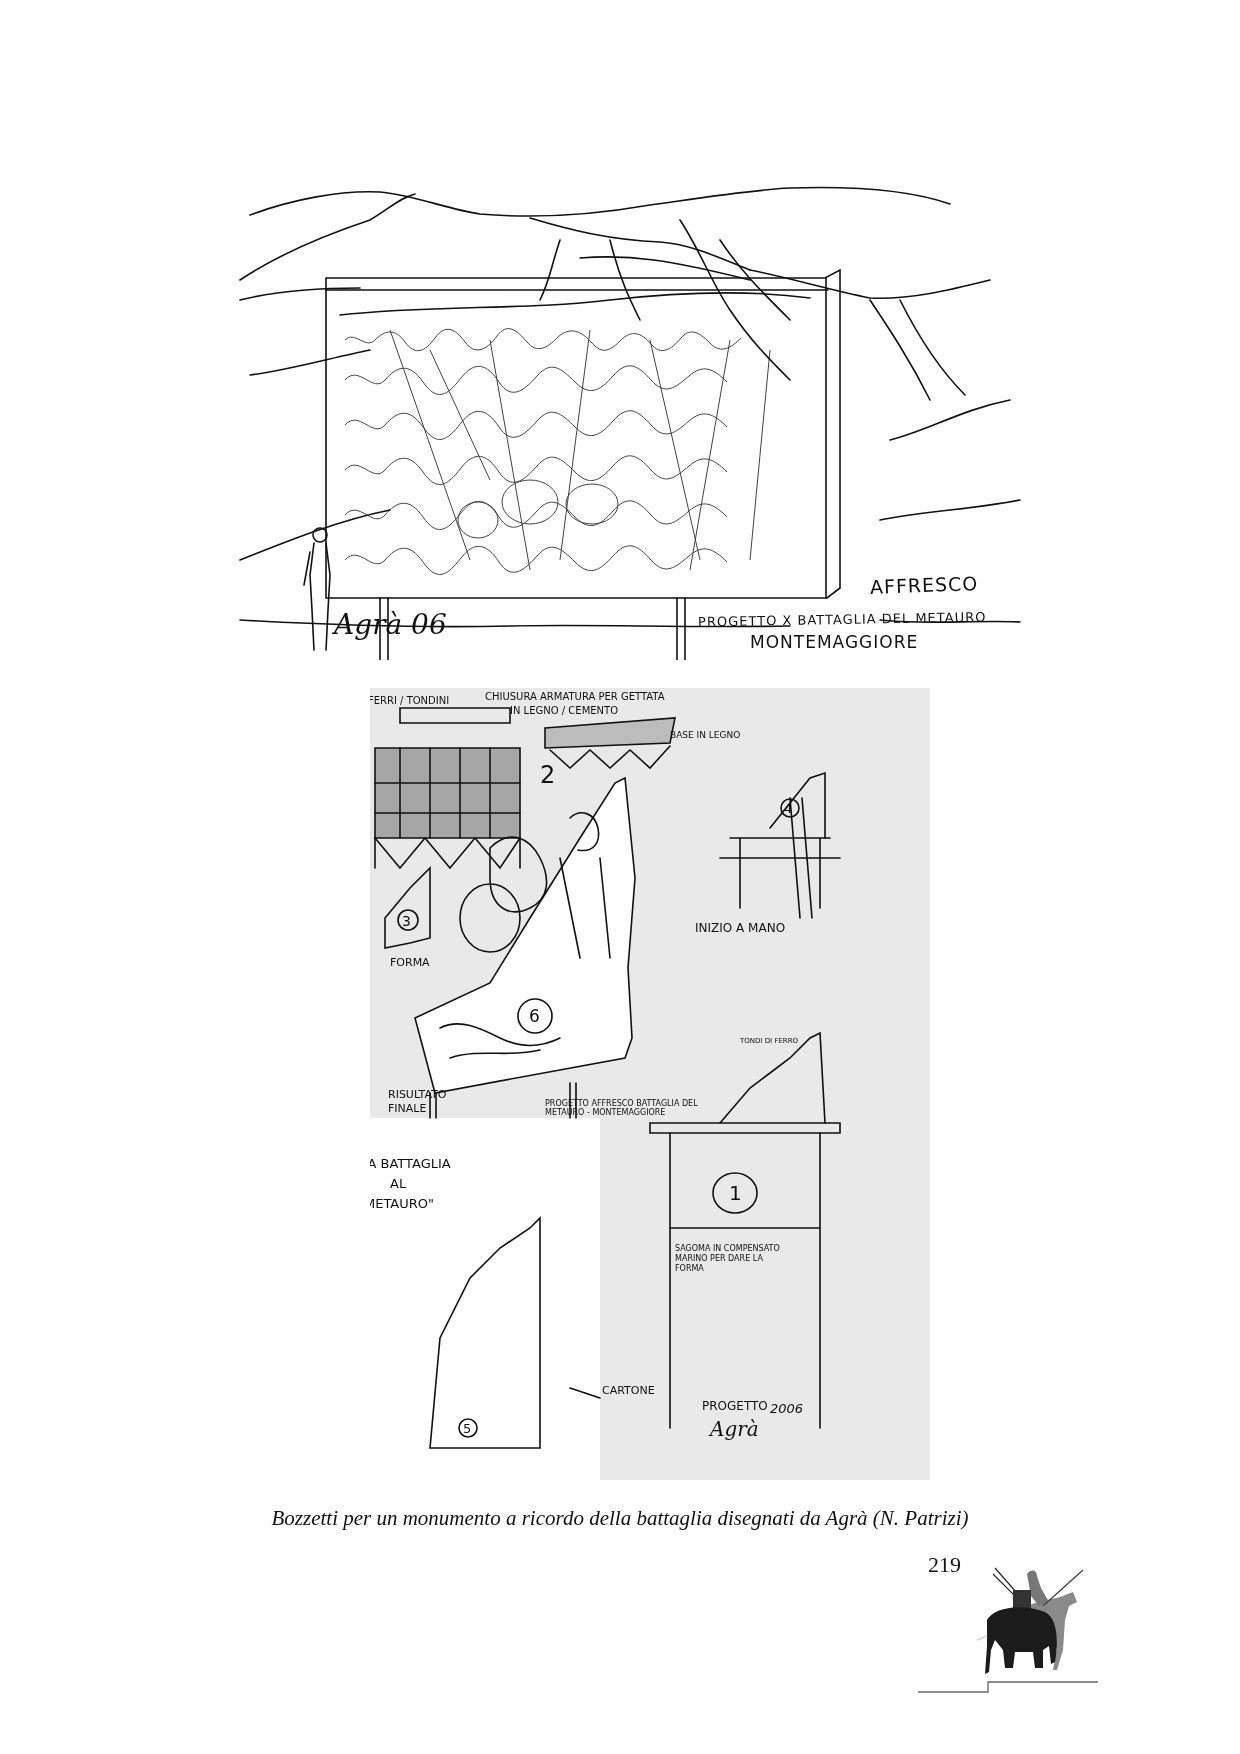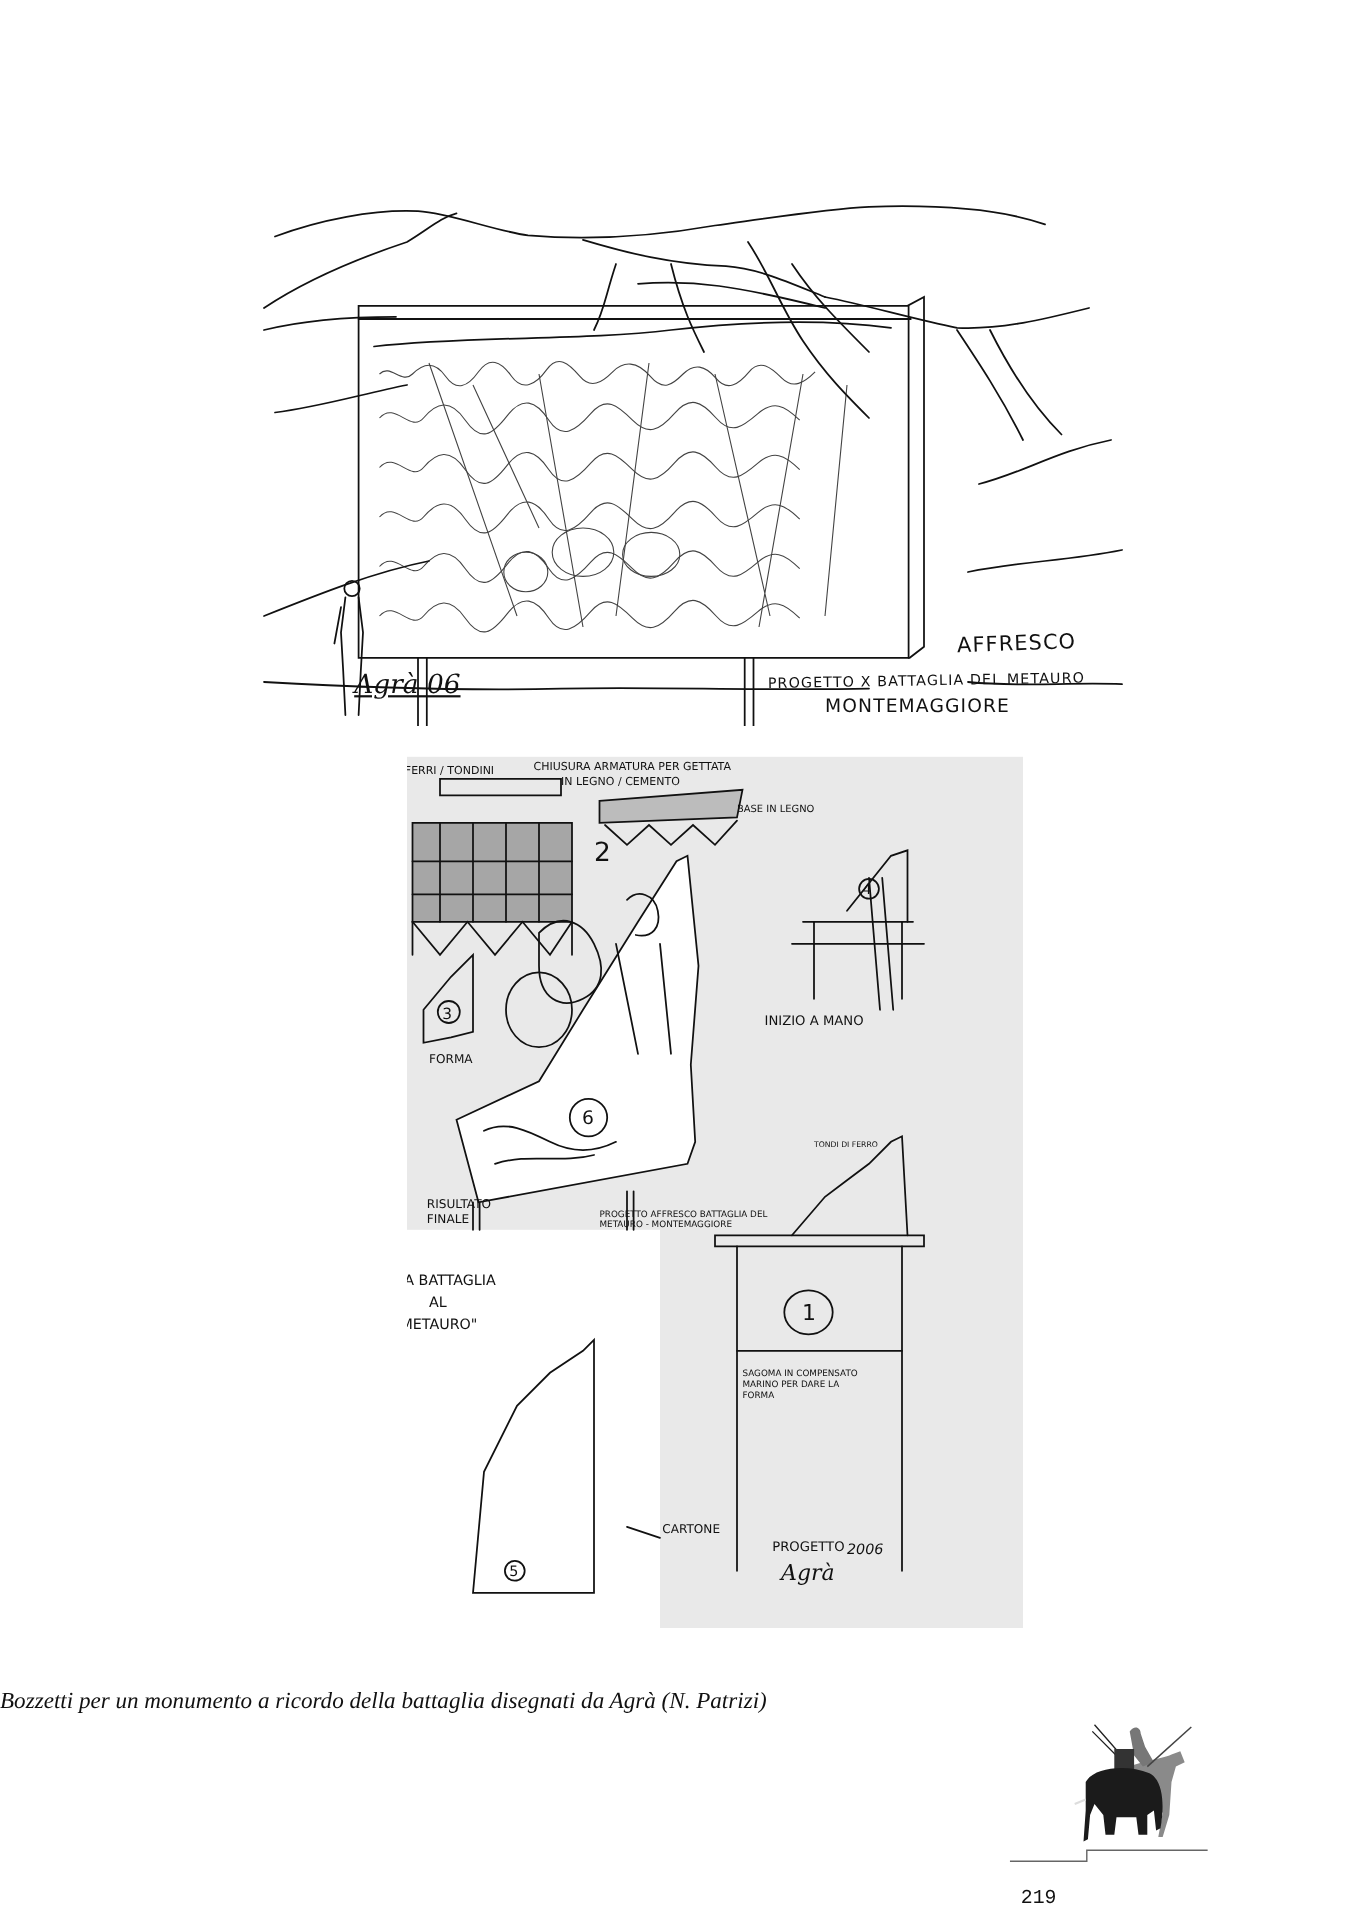--- a/index.html
+++ b/index.html
@@ -6,31 +6,31 @@
   body { width: 1240px; height: 1754px; position: relative; overflow: hidden; font-family: "Liberation Serif", serif; color: #111; }
   .abs { position: absolute; }
   .sketch-text { font-family: "DejaVu Sans", sans-serif; color: #111; letter-spacing: 1px; white-space: nowrap; }
 
   
   #fig1 { left: 230px; top: 180px; width: 800px; height: 480px; }
   #fig1 svg { position: absolute; left: 0; top: 0; }
   #fig1 .lbl-affresco { left: 640px; top: 394px; font-size: 19px; transform: rotate(-2deg); }
   #fig1 .lbl-progetto { left: 468px; top: 432px; font-size: 13px; transform: rotate(-1deg); }
   #fig1 .lbl-monte { left: 508px; top: 452px; font-size: 17px; margin-left: 12px; }
-  #fig1 .lbl-signature { left: 92px; top: 428px; font-size: 24px; font-style: italic; font-family: "DejaVu Serif", serif; letter-spacing: 0; text-decoration: underline; }
+  #fig1 .lbl-signature { left: 104px; top: 428px; font-size: 28px; font-style: italic; font-family: "DejaVu Serif", serif; letter-spacing: 0; }
 
   
   #fig2 { left: 370px; top: 688px; width: 560px; height: 792px; background: #e9e9e9; }
   #fig2 svg { position: absolute; left: 0; top: 0; }
 
   
-  #caption { left: 0; width: 1240px; top: 1506px; font-size: 21px; font-style: italic; font-family: "Liberation Serif", serif; margin-top: 28px; }
+  #caption { left: 0; width: 1240px; top: 1506px; text-align: center; font-size: 21px; font-style: italic; font-family: "Liberation Serif", serif; }
 
   
-  #page-number { left: 928px; top: 1716px; font-size: 18px; font-family: Liberation Mono, monospace; }
+  #page-number { left: 928px; top: 1552px; font-size: 22px; font-family: Liberation Serif, serif; }
   #footer-line { left: 918px; top: 1680px; }
   #logo { left: 965px; top: 1540px; width: 120px; height: 140px; }
 </style>
 </head>
 <body>
 
 <div id="fig1" class="abs">
   <svg width="800" height="480" viewBox="0 0 800 480">
     <g fill="none" stroke="#111" stroke-width="1.6" stroke-linecap="round">
 

